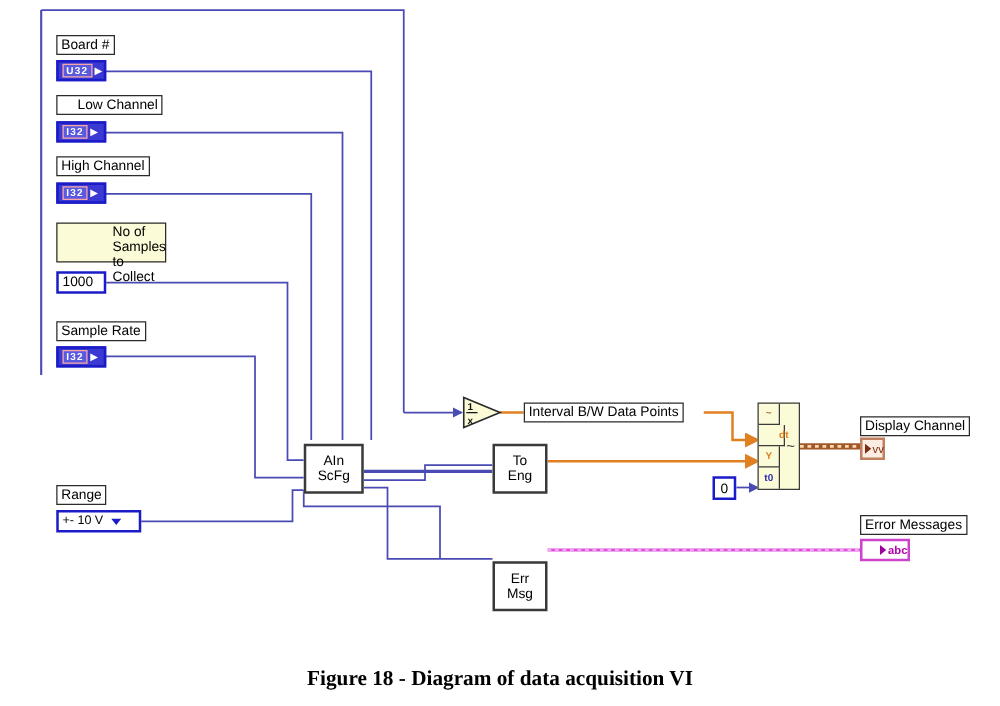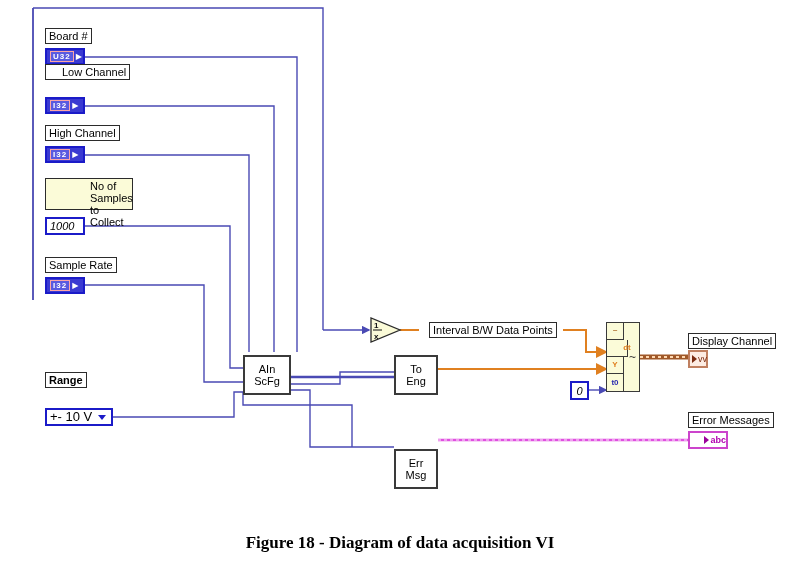--- a/index.html
+++ b/index.html
@@ -31,24 +31,23 @@
     background:#5a5ae0;border:1px solid #fca5a5;
     padding:0 2px;margin-left:3px;letter-spacing:1px;line-height:9px;
   }
   .term .arw{
     margin-left:2px;color:#ffffff;font-size:8px;line-height:8px;
   }
   .term.num{background:#ffffff;border:2px solid #1b1bc8;}
   .term.num .nv{
     color:#000;font-size:11px;line-height:12px;padding:16px 3px;
     font-family:"Liberation Sans", sans-serif;
-    font-style:italic;
   }
   .term.ring{background:#ffffff;border:2px solid #1b1bc8;}
-  .term.ring .rv{color:#000;font-size:13px;padding:0 3px;line-height:12px;}
+  .term.ring .rv{color:#000;font-size:10px;padding:0 3px;line-height:12px;}
   .term.ring .rarrow{
     width:0;height:0;border-left:4px solid transparent;border-right:4px solid transparent;
     border-top:5px solid #1b1bc8;margin-left:3px;
   }
 
   
   .ind{
     position:absolute;box-sizing:border-box;display:flex;align-items:center;
   }
   .ind.wave{border:2px solid #c08060;background:#fdece2;}
@@ -175,21 +174,21 @@
     <line x1="438" y1="440" x2="688" y2="440" stroke="#ffffff" stroke-width="0.9" stroke-dasharray="3 3"></line>
   </g>
 </svg>
 
 <div class="cap" style="left:45px;top:28px;">Board #</div>
 <div class="term" style="left:45px;top:48px;width:40px;height:17px;">
   <span class="tt">U32</span>
   <span class="arw">▶</span>
 </div>
 
-<div class="cap" style="left:45px;top:64px;padding-left:16px;">Low Channel</div>
+<div class="cap" style="left:45px;top:76px;padding-left:16px;">Low Channel</div>
 <div class="term" style="left:45px;top:97px;width:40px;height:17px;">
   <span class="tt">I32</span>
   <span class="arw">▶</span>
 </div>
 
 <div class="cap" style="left:45px;top:125px;">High Channel</div>
 <div class="term" style="left:45px;top:146px;width:40px;height:17px;">
   <span class="tt">I32</span>
   <span class="arw">▶</span>
 </div>
@@ -198,21 +197,21 @@
 <div class="term num" style="left:45px;top:217px;width:40px;height:18px;">
   <span class="nv">1000</span>
 </div>
 
 <div class="cap" style="left:45px;top:257px;">Sample Rate</div>
 <div class="term" style="left:45px;top:277px;width:40px;height:17px;">
   <span class="tt">I32</span>
   <span class="arw">▶</span>
 </div>
 
-<div class="cap" style="left:45px;top:372px;font-weight:bold;">Range</div>
+<div class="cap" style="left:45px;top:388px;">Range</div>
 <div class="term ring" style="left:45px;top:408px;width:68px;height:18px;">
   <span class="rv">+- 10 V</span>
   <span class="rarrow"></span>
 </div>
 
 <div class="vibox" style="left:243px;top:355px;width:48px;height:40px;">
   <span>AIn</span>
   <span>ScFg</span>
 </div>
 
@@ -228,21 +227,21 @@
 
 <div class="recip" style="left:368px;top:316px;width:34px;height:28px;">
   <svg width="34" height="28" viewBox="0 0 34 28" xmlns="http://www.w3.org/2000/svg">
     <polygon points="3,2 3,26 32,14" fill="#fbfbd8" stroke="#2b2b2b" stroke-width="1.3"></polygon>
     <text x="6" y="12" font-family="Liberation Sans, sans-serif" font-size="8" font-weight="bold" fill="#111">1</text>
     <line x1="5" y1="14" x2="14" y2="14" stroke="#111" stroke-width="1"></line>
     <text x="6" y="23" font-family="Liberation Sans, sans-serif" font-size="8" font-weight="bold" fill="#111">x</text>
   </svg>
 </div>
 
-<div class="cap" style="left:429px;top:322px;">Interval B/W Data Points</div>
+<div class="cap" style="left:419px;top:322px;">Interval B/W Data Points</div>
 
 <div class="term num" style="left:570px;top:381px;width:19px;height:19px;justify-content:center;">
   <span class="nv">0</span>
 </div>
 
 <div class="bw" style="left:606px;top:322px;width:34px;height:70px;">
   <div class="bwleft">
     <div class="bwcell c-wave">~</div>
     <div class="bwcell c-dt">dt</div>
     <div class="bwcell c-y">Y</div>

